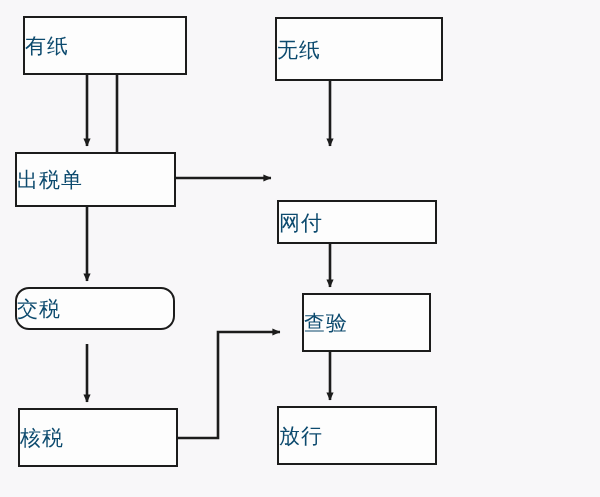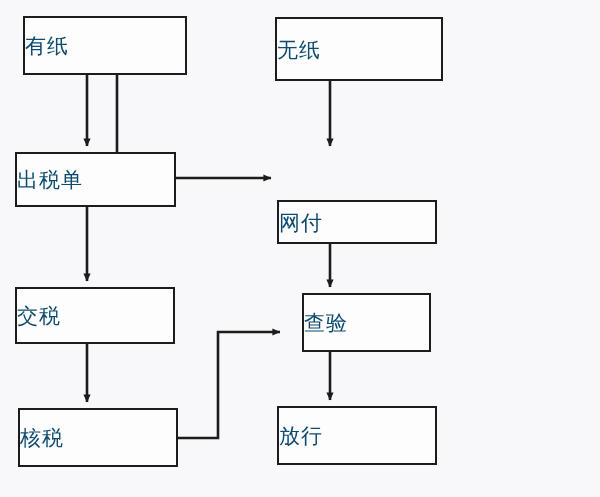--- a/index.html
+++ b/index.html
@@ -43,21 +43,21 @@
     color: #0c4a6e;
     letter-spacing: 1px;
     font-family: Liberation Sans, sans-serif;
     white-space: nowrap;
   }
   
   #node-youzhi    { left: 23px;  top: 16px;  width: 164px; height: 59px; }
   #node-wuzhi     { left: 275px; top: 17px;  width: 168px; height: 64px; }
   #node-chushuidan{ left: 15px;  top: 152px; width: 161px; height: 55px; }
   #node-wangfu    { left: 277px; top: 164px; width: 160px; height: 44px; margin-top: 36px; }
-  #node-jiaoshui  { left: 15px;  top: 287px; width: 160px; height: 57px; }
+  #node-jiaoshui  { left: 15px;  top: 287px; width: 160px; height: 43px; border-radius: 14px; }
   #node-chayan    { left: 302px; top: 293px; width: 129px; height: 59px; align-items: center; }
   #node-heshui    { left: 18px;  top: 408px; width: 160px; height: 59px; }
   #node-fangxing  { left: 277px; top: 406px; width: 160px; height: 59px; }
 </style>
 </head>
 <body>
 
 <div id="flowchart-root">
 
   <svg id="edges-layer" viewBox="0 0 600 497" xmlns="http://www.w3.org/2000/svg">

